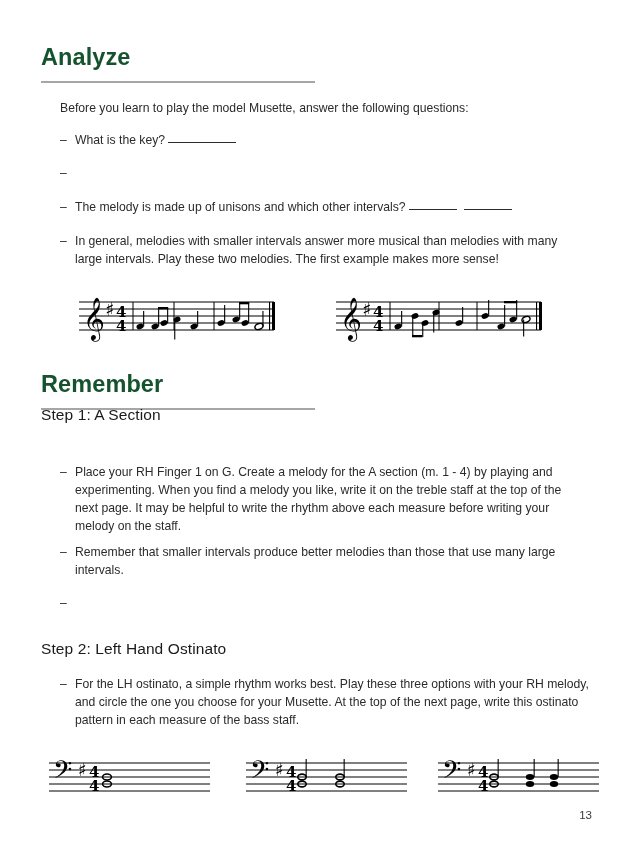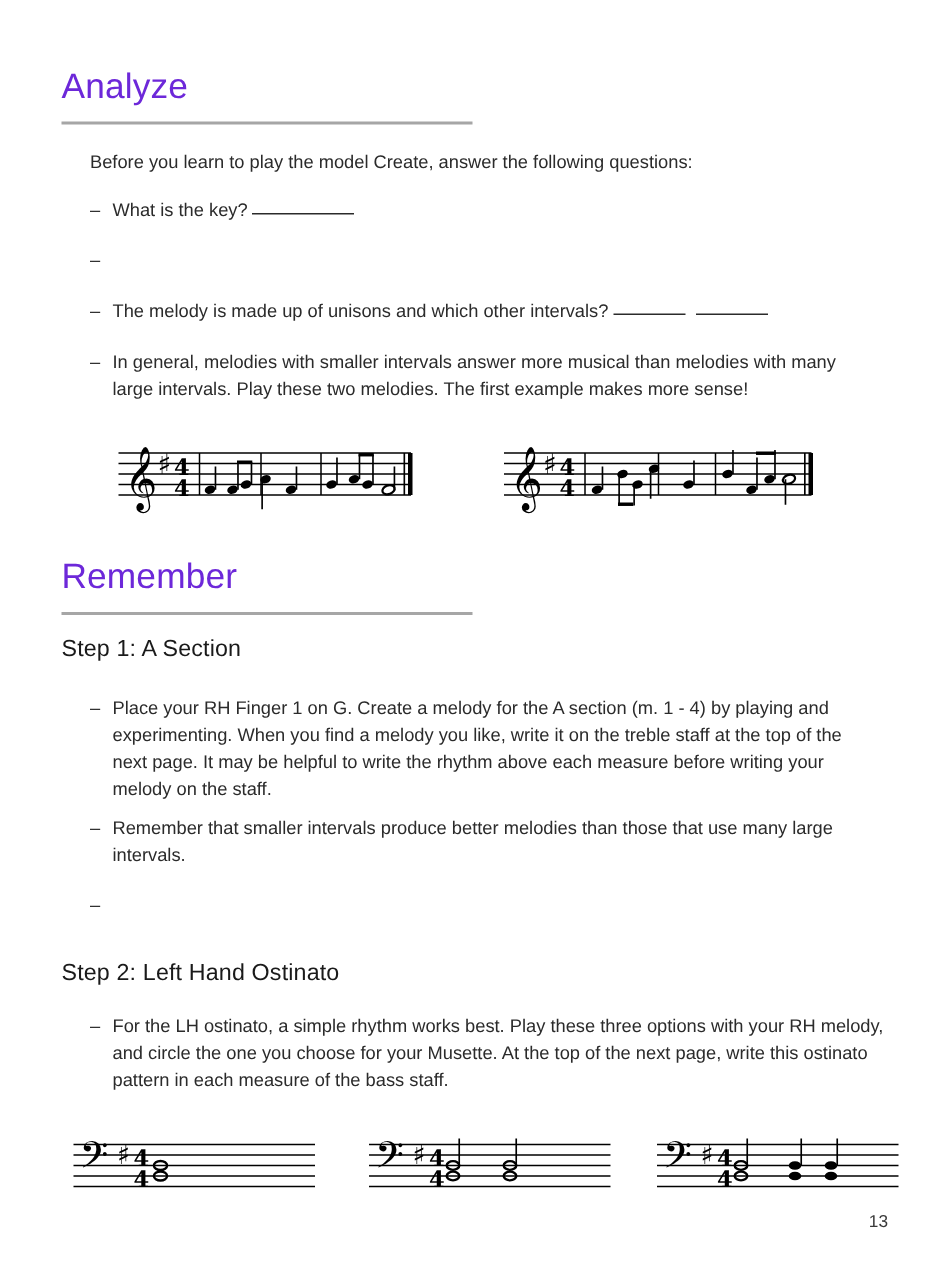--- a/index.html
+++ b/index.html
@@ -20,23 +20,23 @@
     inset: 0;
   }
 
   
   .h1-block {
     position: absolute;
     left: 41px;
   }
   .h1 {
     font-size: 23.5px;
-    font-weight: 400;
+    font-weight: 700;
     letter-spacing: 0.1px;
-    color: #6d28d9;
+    color: #14532d;
     line-height: 1.1;
     margin: 0;
     white-space: nowrap;
   }
   .h1-rule {
     width: 274px;
     height: 2px;
     background: #a6a6a6;
     margin-top: 10px;
   }
@@ -103,21 +103,21 @@
 </head>
 <body>
 
 <div class="page">
 
   <div class="h1-block" style="top:45px;">
     <div class="h1">Analyze</div>
     <div class="h1-rule"></div>
   </div>
 
-  <div class="intro" style="top:100px;">Before you learn to play the model Create, answer the following questions:</div>
+  <div class="intro" style="top:100px;">Before you learn to play the model Musette, answer the following questions:</div>
 
   <div class="bullet" style="top:132px; left:60px; width:540px;">
     <span class="dash">–</span>
     <span class="btext"><span>What is the key?</span>
       <span class="blank-line bl-long"></span></span>
   </div>
 
   <div class="bullet" style="top:165px; left:60px; width:548px;">
     <span class="dash">–</span>
   </div>
@@ -239,21 +239,21 @@
         <rect x="204" y="6" width="3" height="28"></rect>
       </g>
     </svg>
   </div>
 
   <div class="h1-block" style="top:372px;">
     <div class="h1">Remember</div>
     <div class="h1-rule"></div>
   </div>
 
-  <div class="h2" style="top:424px;">Step 1: A Section</div>
+  <div class="h2" style="top:406px;">Step 1: A Section</div>
 
   <div class="bullet" style="top:464px; left:60px; width:510px;">
     <span class="dash">–</span>
     <span class="btext">Place your RH Finger 1 on G. Create a melody for the A section (m. 1 - 4) by playing and experimenting. When you find a melody you like, write it on the treble staff at the top of the next page. It may be helpful to write the rhythm above each measure before writing your melody on the staff.</span>
   </div>
 
   <div class="bullet" style="top:544px; left:60px; width:500px;">
     <span class="dash">–</span>
     <span class="btext">Remember that smaller intervals produce better melodies than those that use many large intervals.</span>
   </div>

